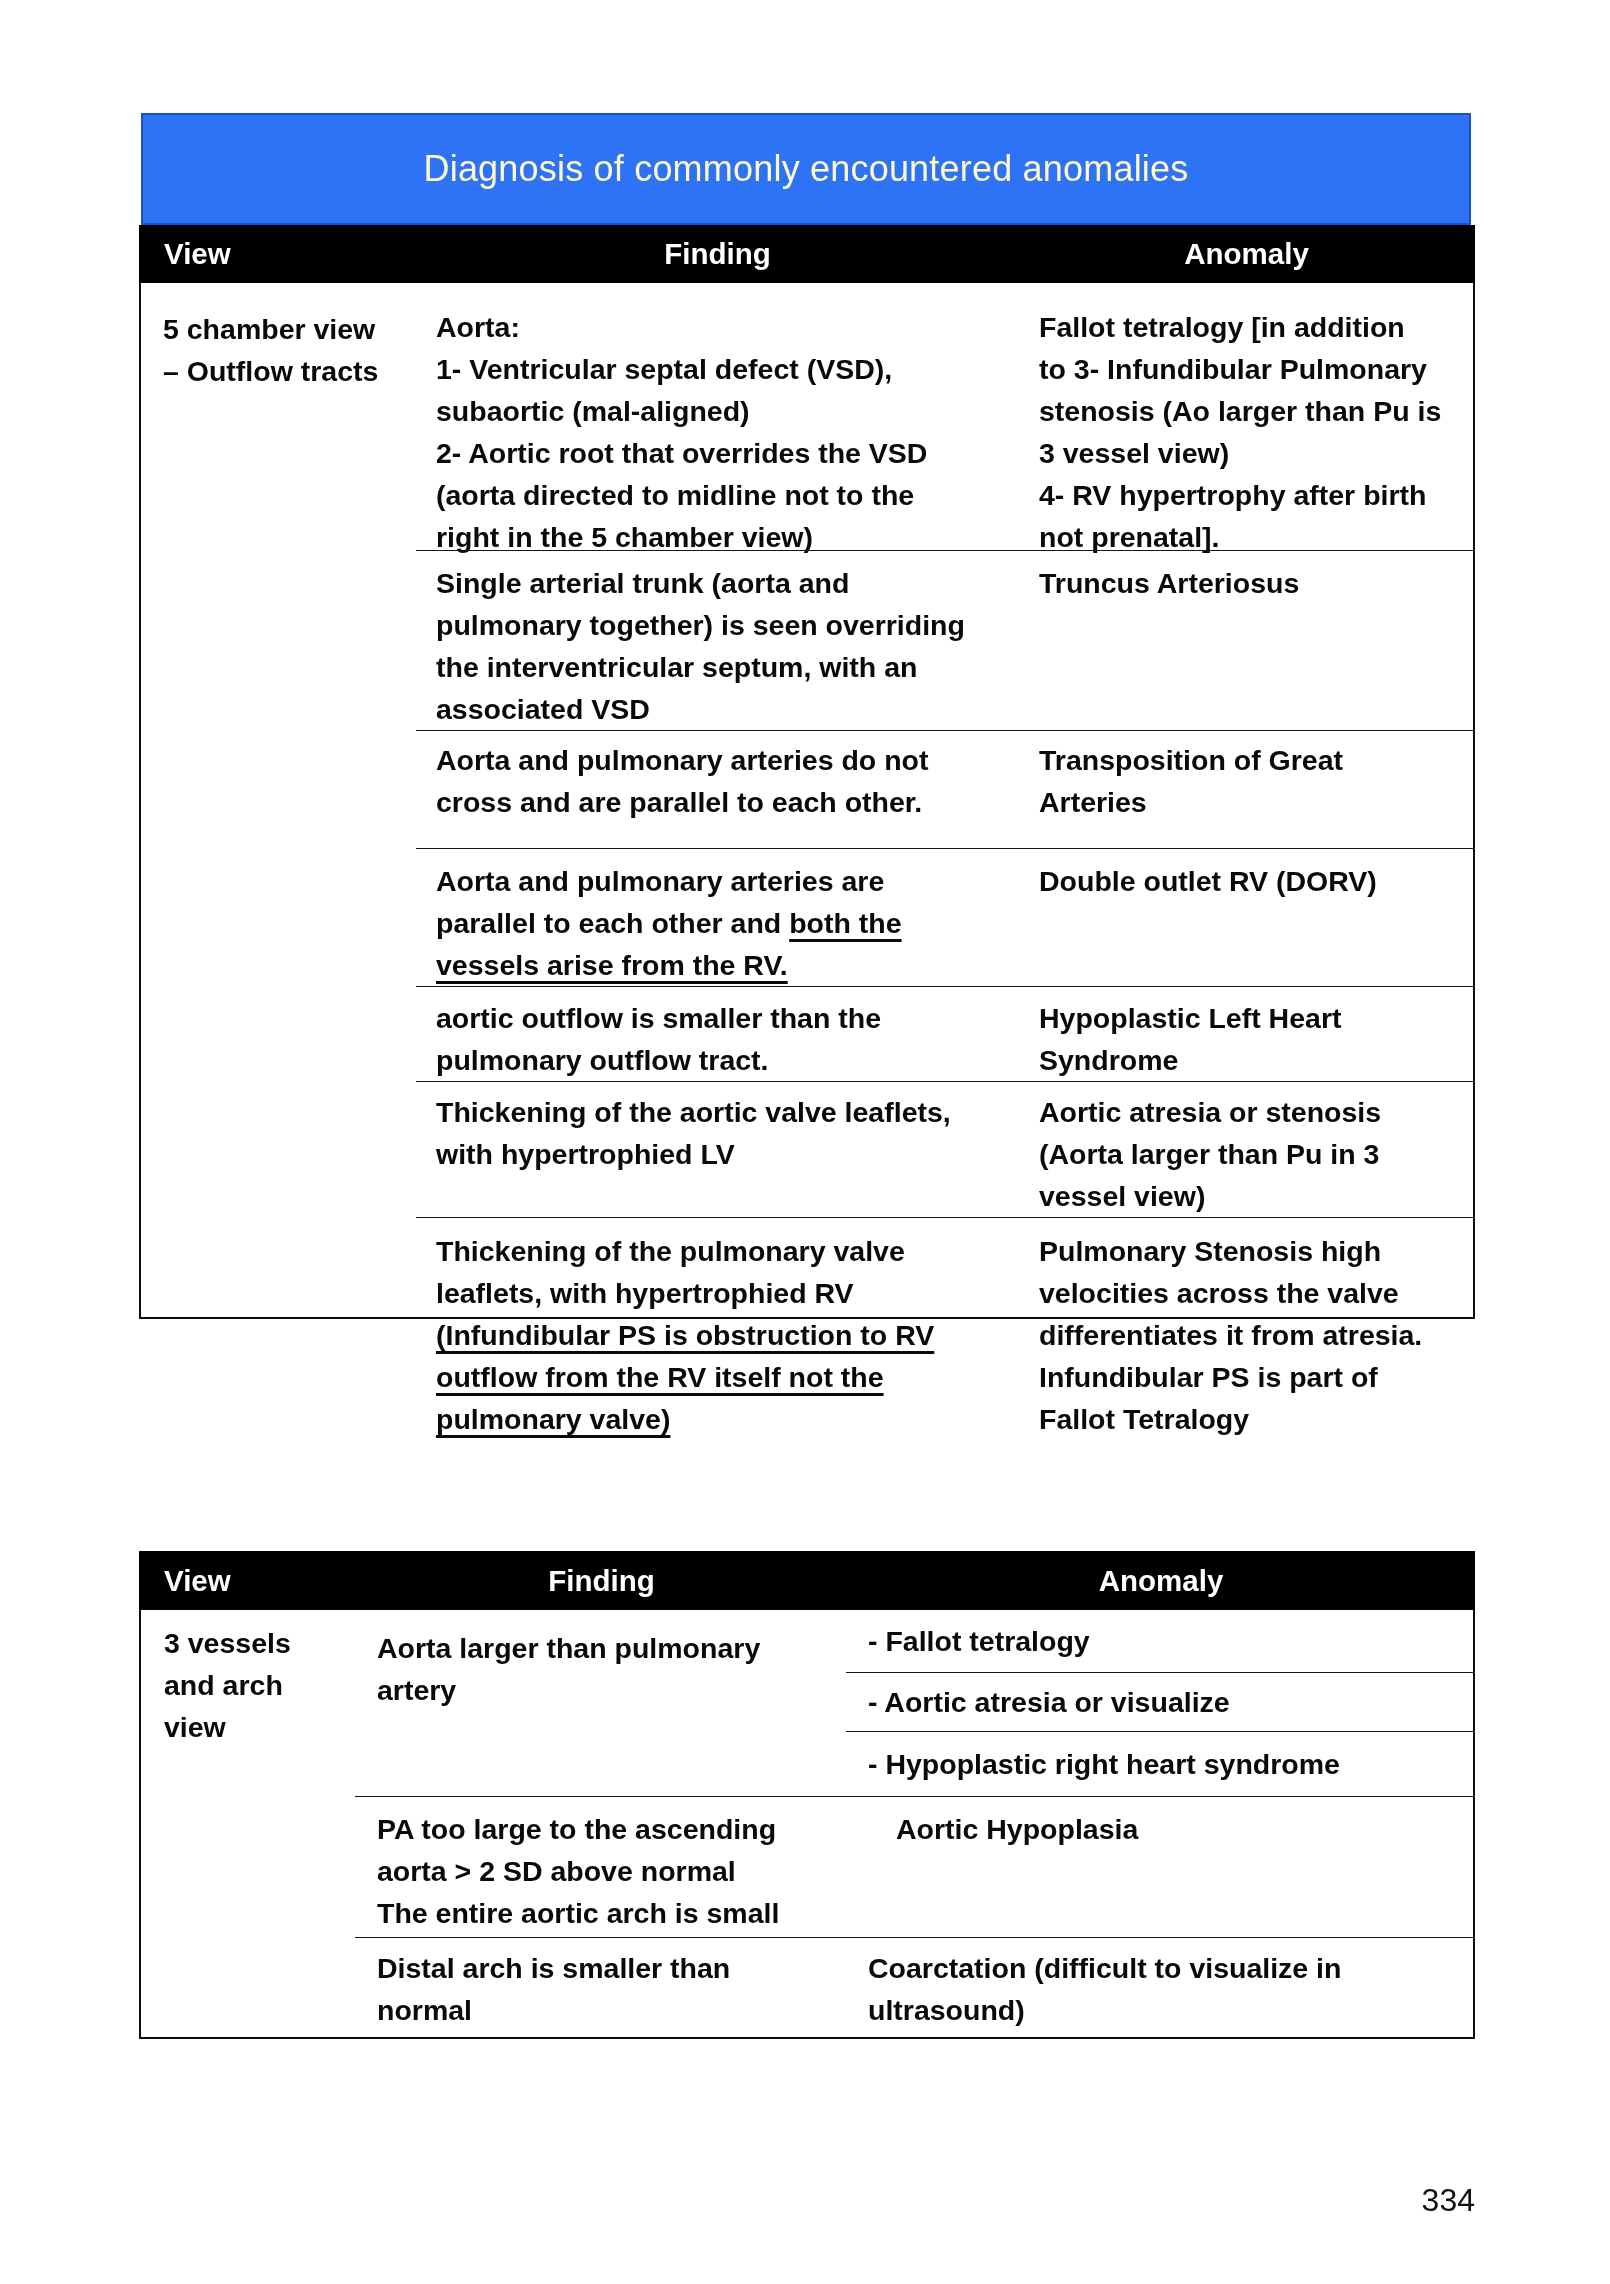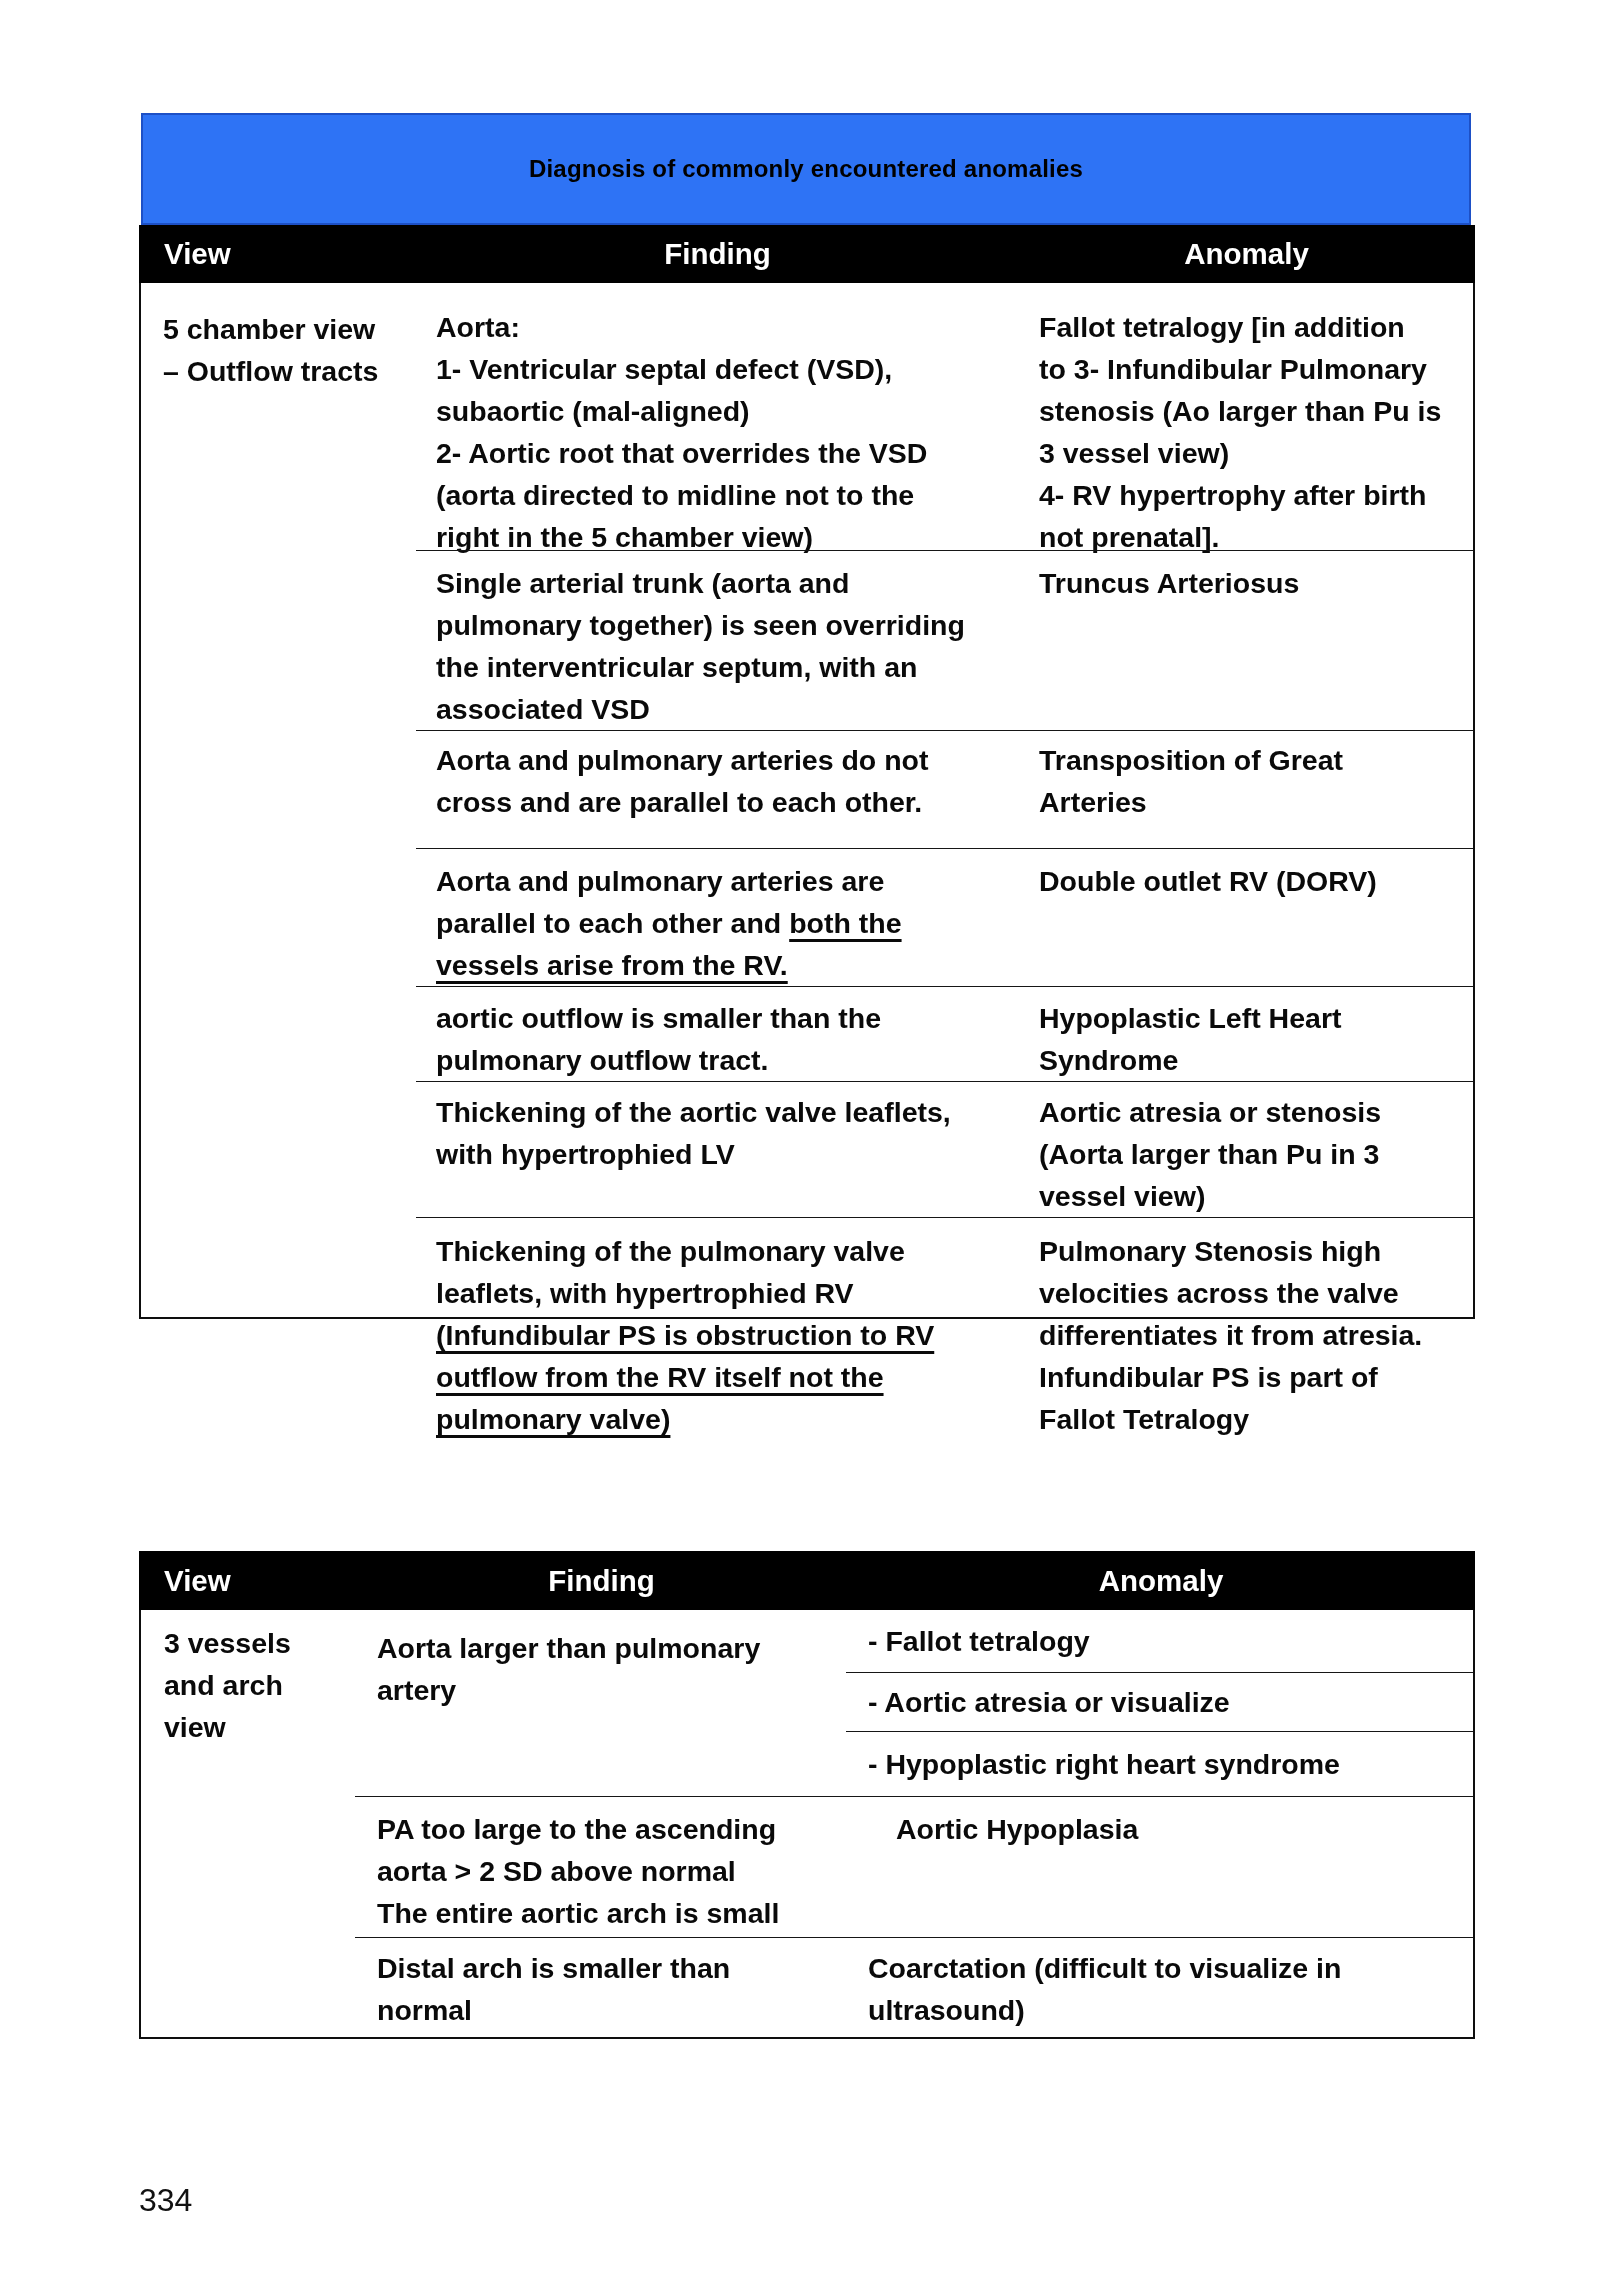--- a/index.html
+++ b/index.html
@@ -11,21 +11,21 @@
     overflow:hidden;
   }
   .banner{
     position:absolute;left:141px;top:113px;width:1330px;height:112px;
     box-sizing:border-box;
     background:#2e73f5;
     border:2.9px solid #1d50c6;
     display:flex;align-items:center;justify-content:center;
   }
   .banner-title{
-    color:#000000;font-size:24px;font-weight:700;letter-spacing:0.2px;
+    color:#fef9c3;font-size:36px;font-weight:400;letter-spacing:0.2px;
   }
   .thead{
     position:absolute;left:139px;width:1336px;
     background:#000000;
     display:flex;align-items:center;
     box-sizing:border-box;
   }
   .t1h{top:225px;height:58px;}
   .t2h{top:1551px;height:59px;}
   .hc{color:#ffffff;font-weight:700;font-size:29.5px;box-sizing:border-box;}
@@ -79,21 +79,21 @@
   
   .q1{height:186px;} .q2{height:142px;gap:28px;} .q3{height:101px;}
   .fcell2{width:491px;box-sizing:border-box;padding-left:22px;}
   .acell2{flex:1;box-sizing:border-box;padding-left:22px;}
   .asubs{flex:1;display:flex;flex-direction:column;text-align:center;}
   .asub{display:flex;align-items:center;box-sizing:border-box;padding-left:22px;}
   .s1{height:62px;} .s2{height:60px;} .s3{height:65px;}
 
   .pagenum{
     position:absolute;left:139px;top:2182px;width:1336px;
-    text-align:left;
+    text-align:right;
     font-size:32px;font-weight:400;color:#111111;
   }
 </style>
 </head>
 <body>
 
 <div class="page">
 
   <div class="banner">
     <span class="banner-title">Diagnosis of commonly encountered anomalies</span>

